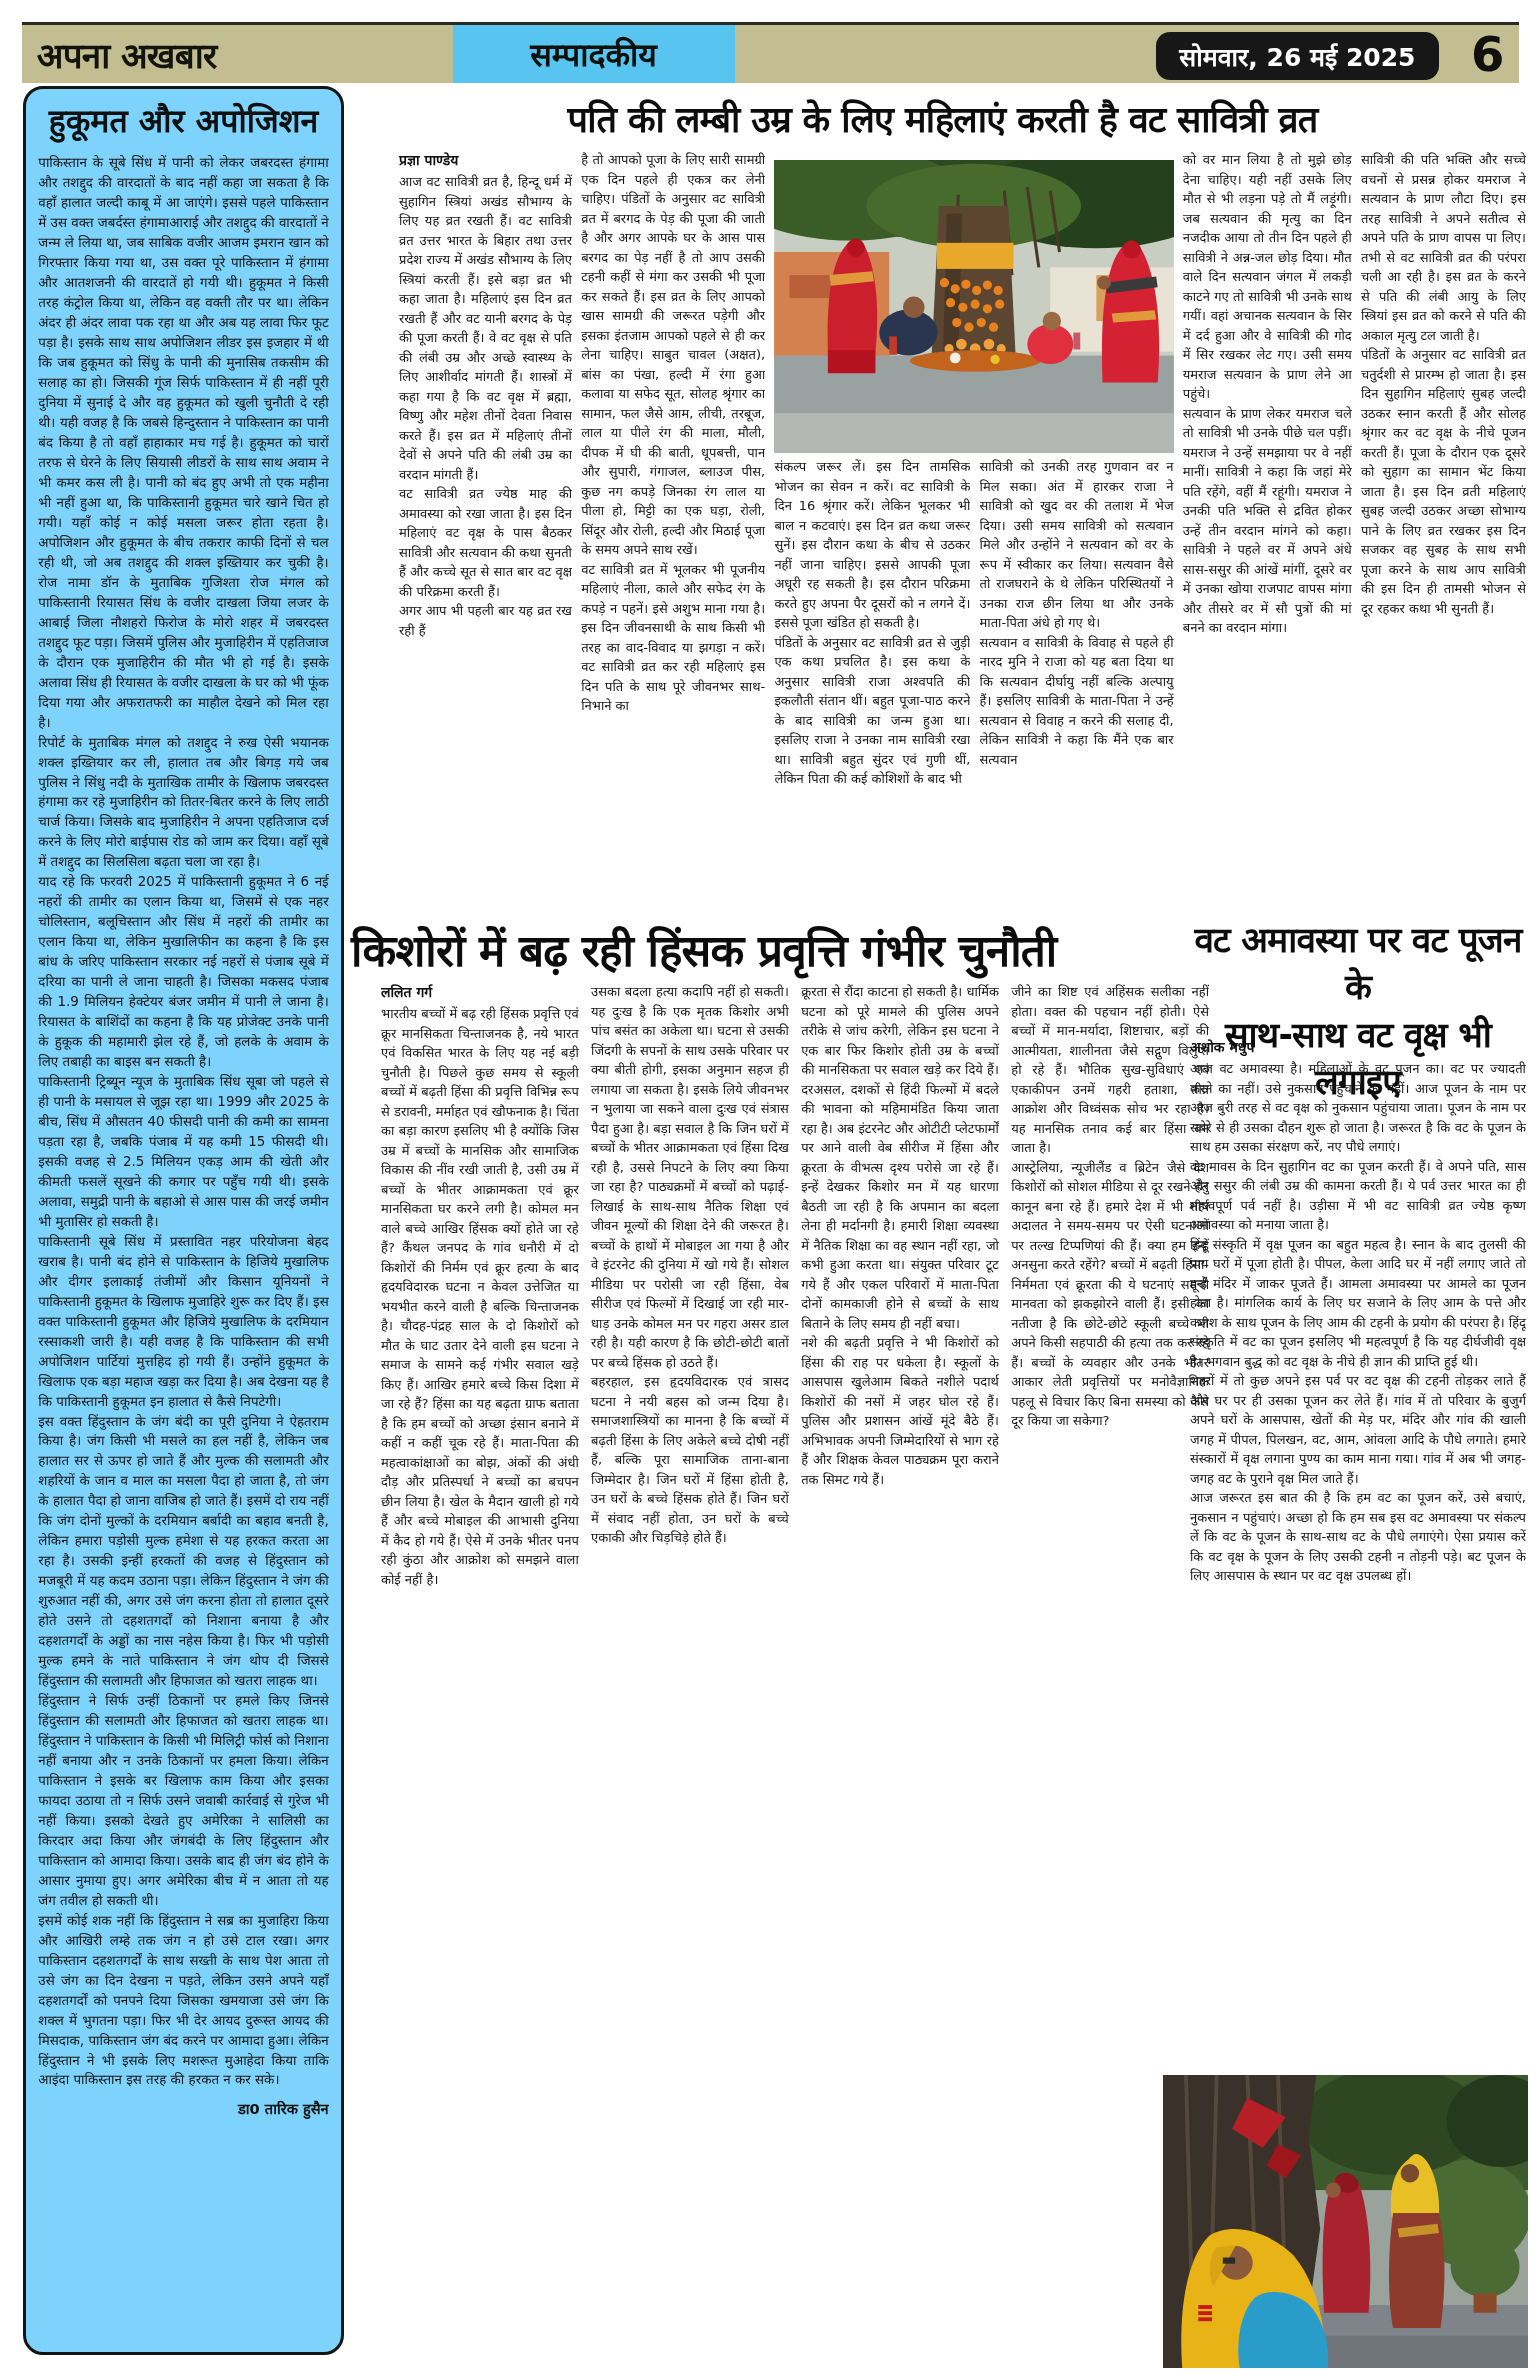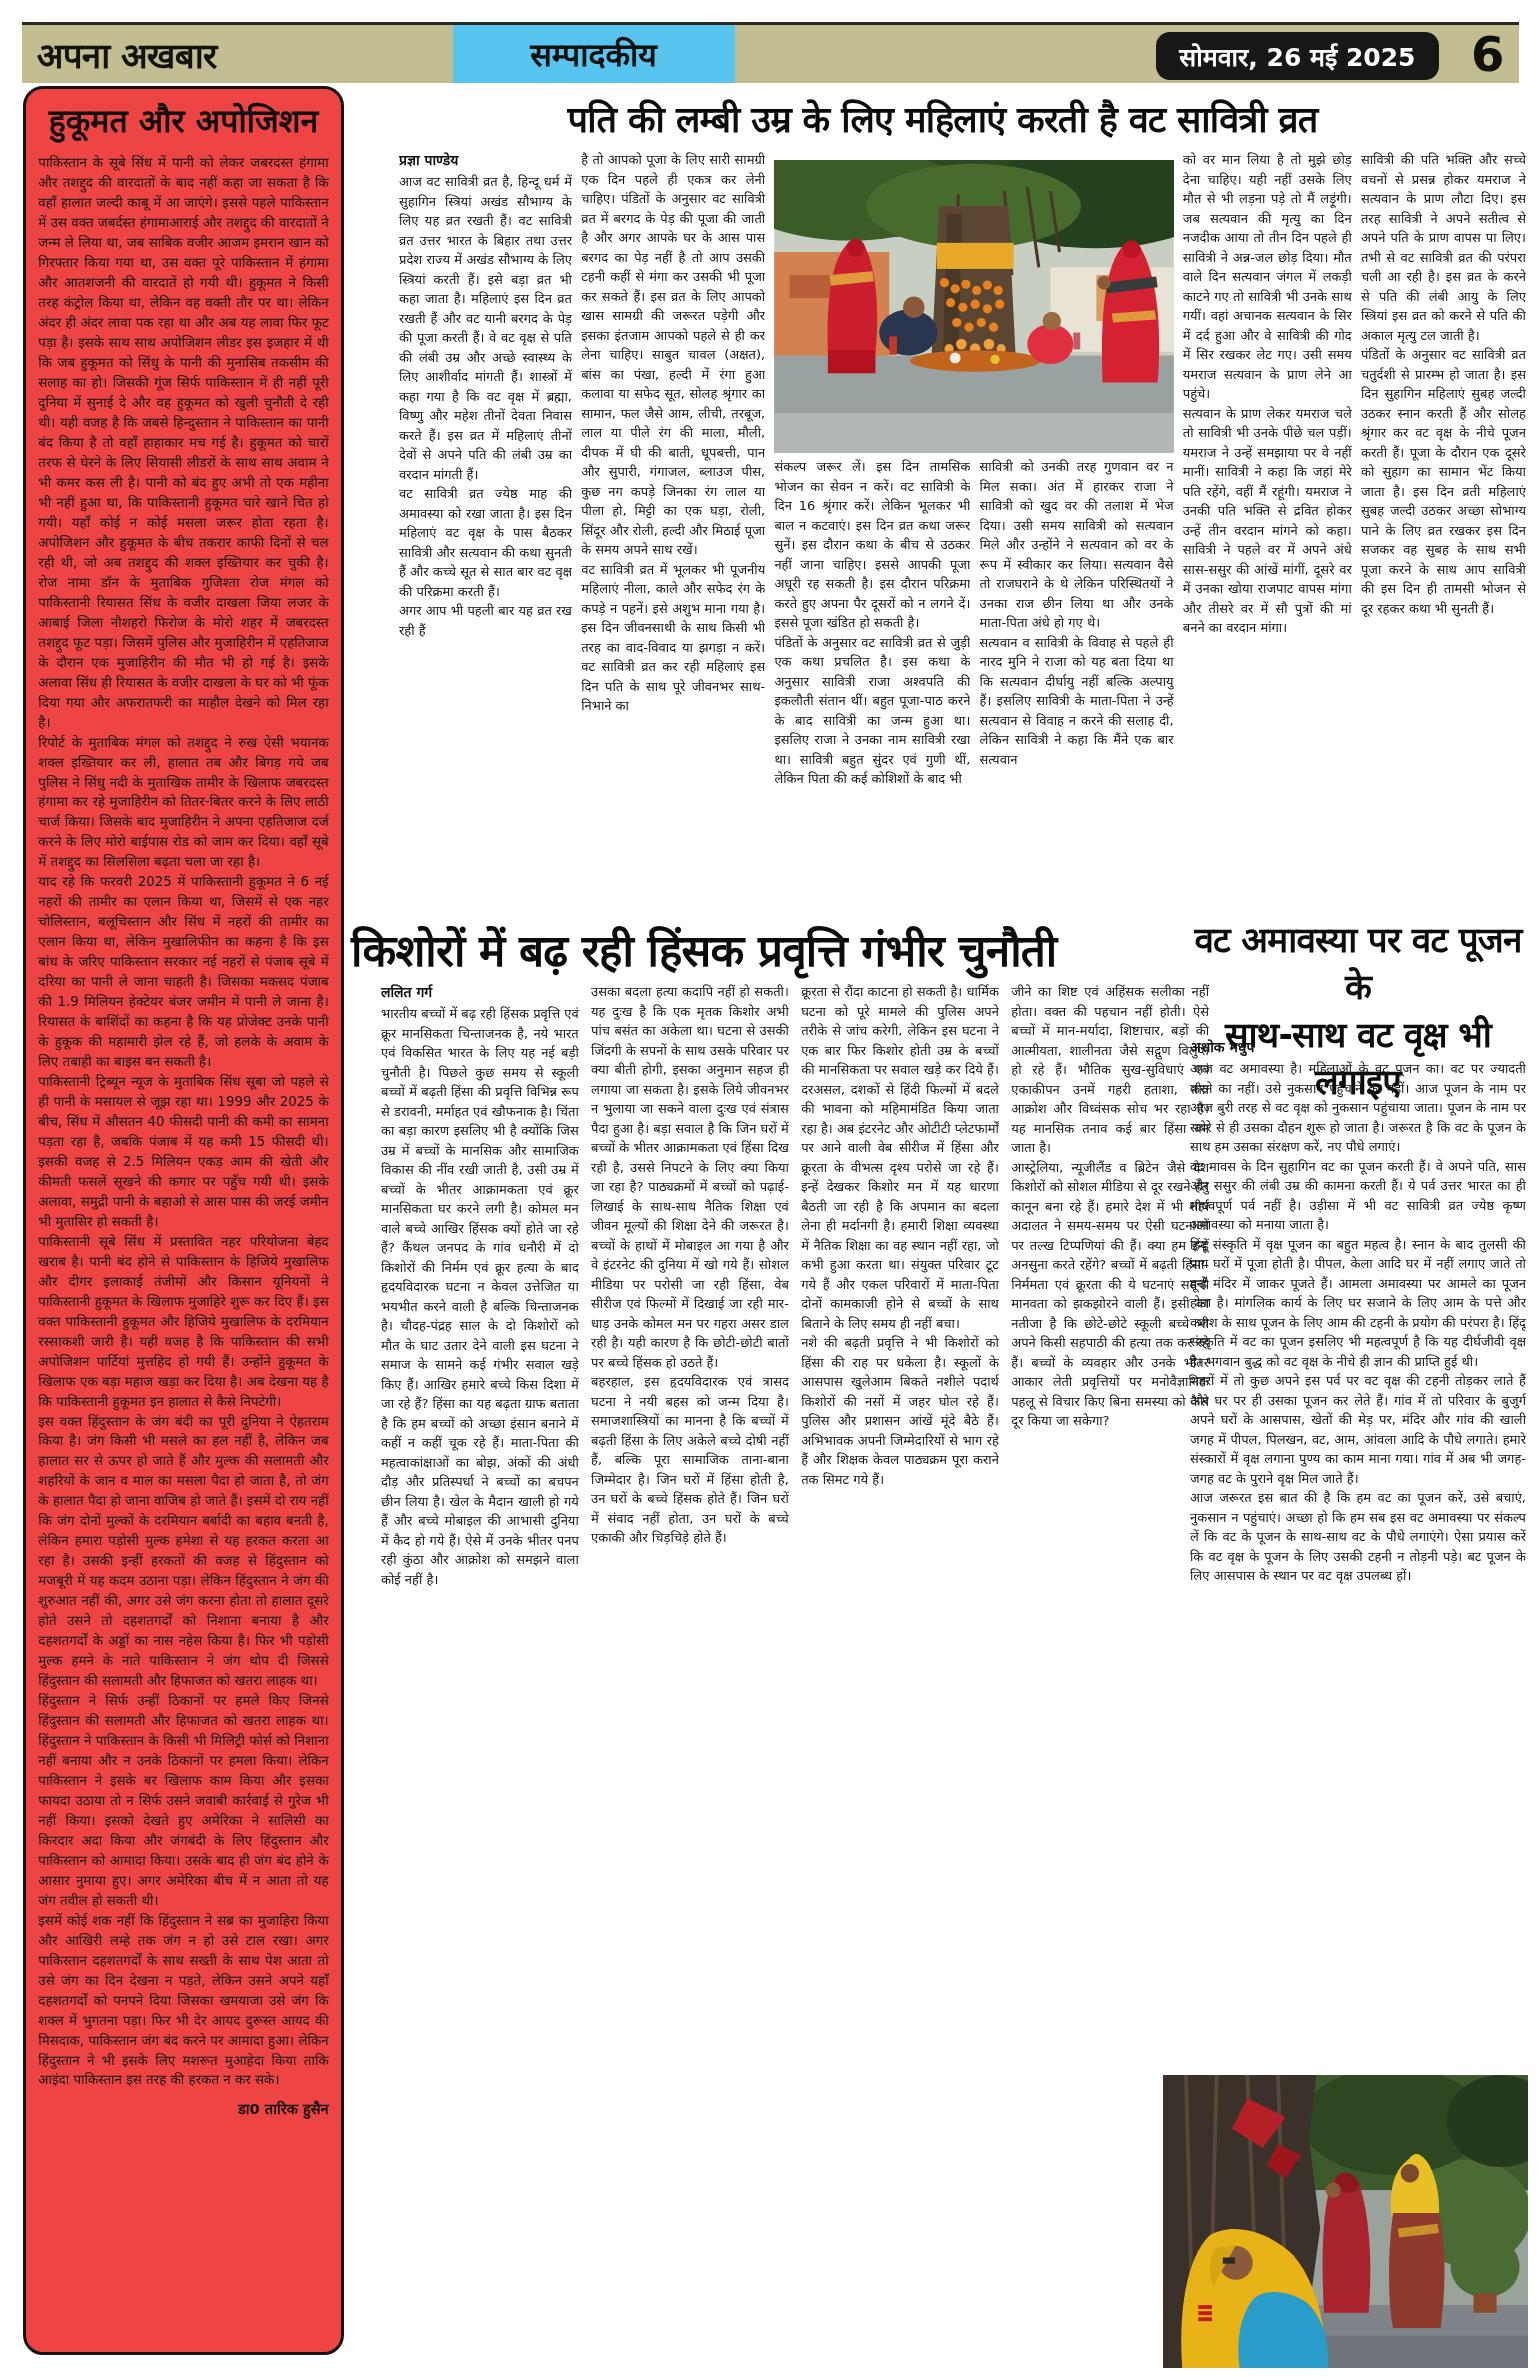--- a/index.html
+++ b/index.html
@@ -31,21 +31,21 @@
   
   .bodytext{
     font-size:13px;line-height:1.5;text-align:justify;white-space:pre-line;
     color:#151515;
   }
   .byline{font-size:14px;font-weight:800;margin-bottom:3.1px;color:#111;}
   
   .left-box{
     position:absolute;left:23px;top:86px;width:321px;height:2269px;
     border:3.8px solid #141414;border-radius:20px;box-sizing:border-box;
-    padding:6.1px 12.3px 7.7px 12.3px;overflow:hidden;background:#ef4444;
+    padding:6.1px 12.3px 7.7px 12.3px;overflow:hidden;background:#7dd3fc;
   }
   .left-title{font-size:32px;font-weight:800;text-align:center;margin:3.1px 0 12.3px 0;color:#101010;}
   .left-body{font-size:13.4px;line-height:1.49;}
   .signature{font-size:14.6px;font-weight:800;text-align:right;margin-top:7.7px;}
   
   .main-headline{
     position:absolute;left:359px;top:94px;width:1167px;text-align:center;
     font-size:36px;font-weight:900;letter-spacing:-0.8px;color:#0c0c0c;white-space:nowrap;
   }
   .main-cols{

